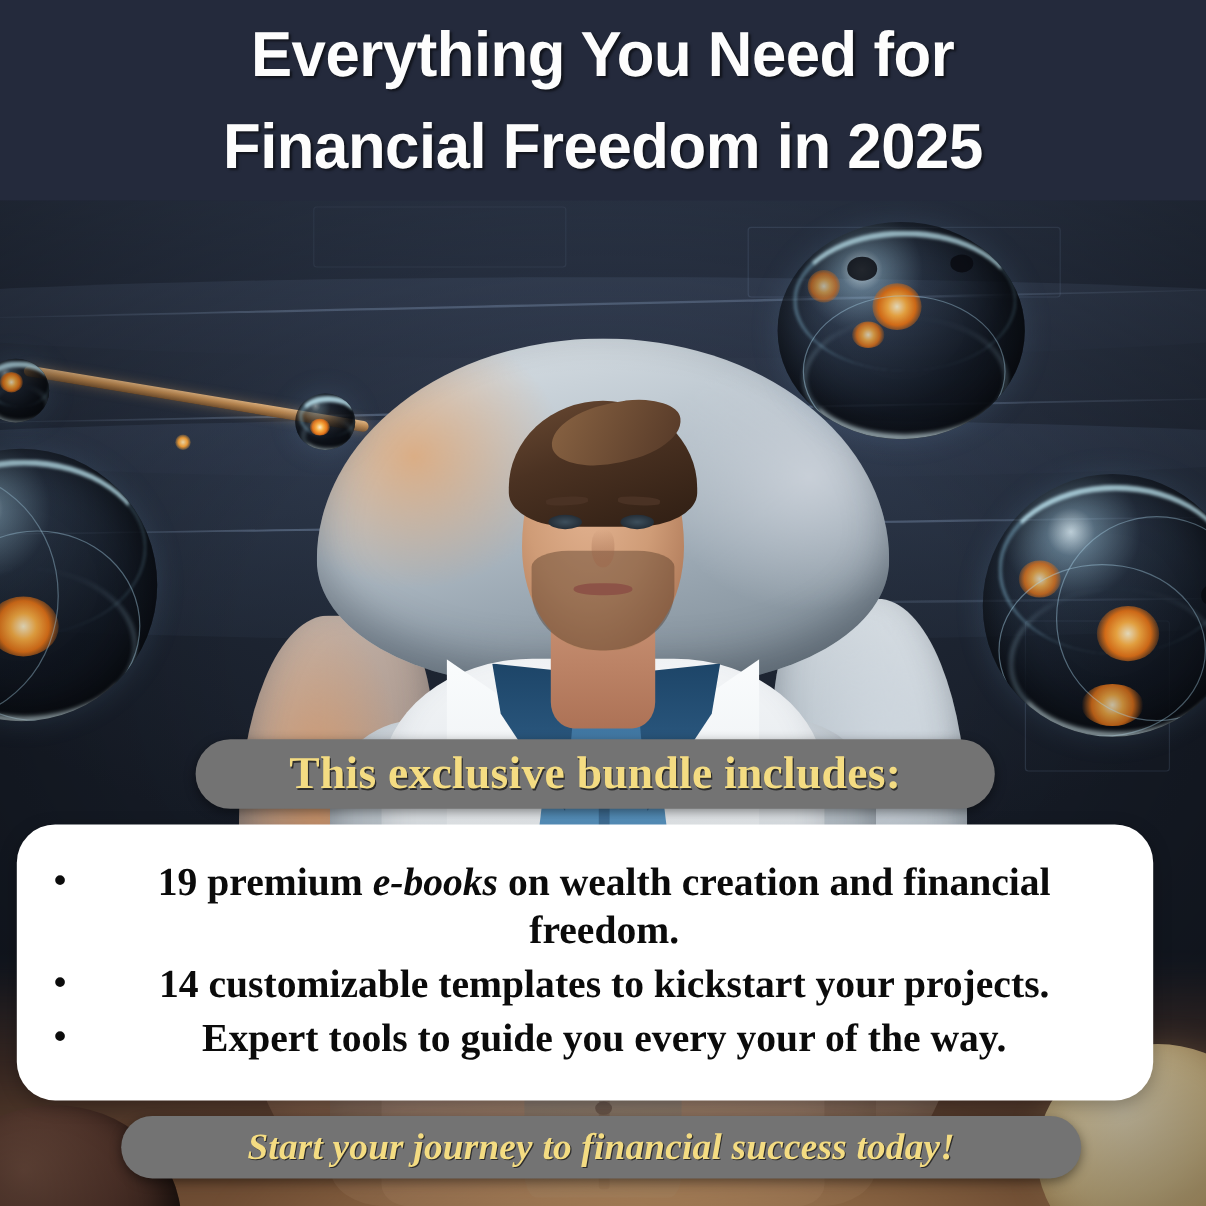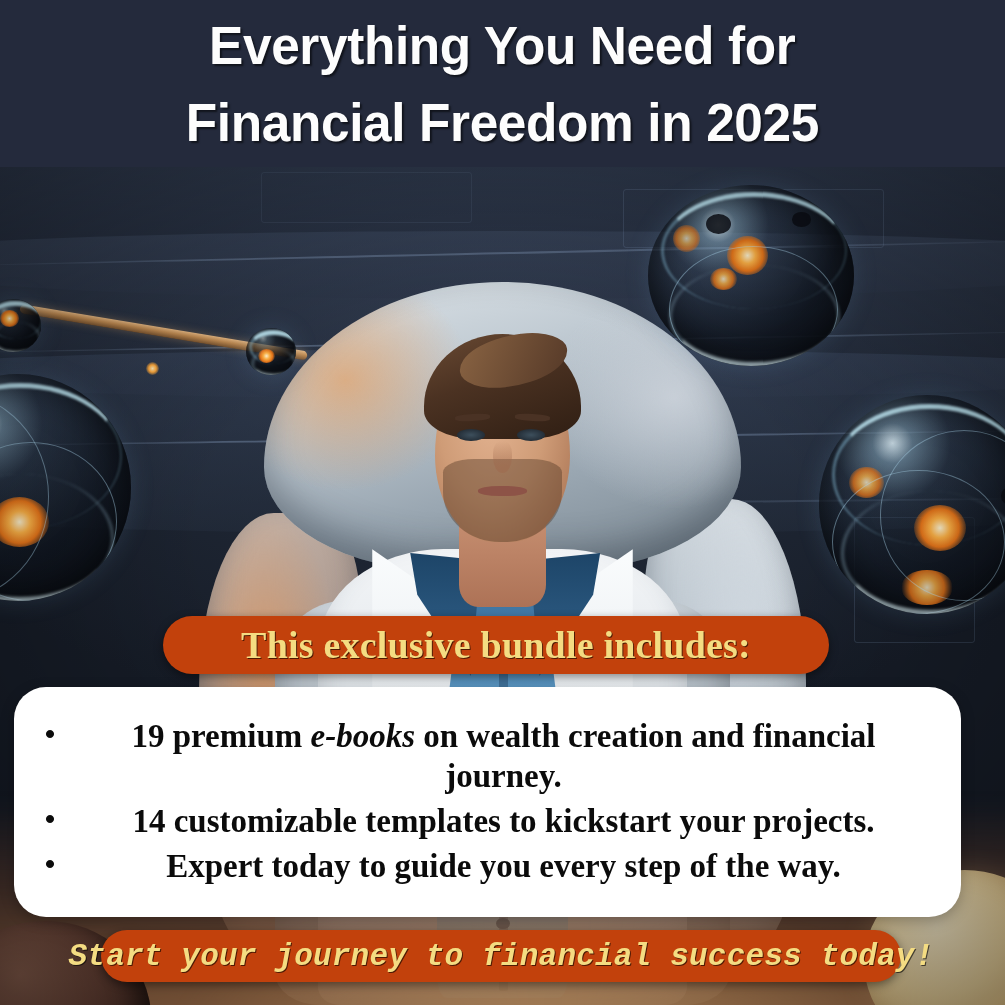--- a/index.html
+++ b/index.html
@@ -339,21 +339,21 @@
   
   .vignette {
     position:absolute; inset:0;
     background:radial-gradient(ellipse 78% 70% at 50% 44%, rgba(0,0,0,0) 38%, rgba(0,0,0,0.40) 100%);
     pointer-events:none;
   }
 
   
   .pill {
     position:absolute;
-    background:#c2410c;
+    background:#737373;
     border-radius:999px;
     display:flex; align-items:center; justify-content:center;
     z-index:40;
     box-shadow:0 3px 10px rgba(0,0,0,.45);
   }
   .pill-text {
     color:#f4dc82;
     font-family:"Liberation Serif", serif;
     font-weight:bold;
     white-space:nowrap;
@@ -371,21 +371,20 @@
   }
 
   .cta-pill {
     left:101px; top:930px;
     width:800px; height:52px;
   }
   .cta-pill .pill-text {
     font-size:31px;
     font-style:italic;
     letter-spacing:0.2px;
-    font-family:Liberation Mono, monospace;
   }
 
   .list-card {
     position:absolute;
     left:14px; top:687px;
     width:947px; height:230px;
     background:#ffffff;
     border-radius:32px;
     z-index:35;
     display:flex; flex-direction:column;
@@ -517,29 +516,29 @@
     <div class="headline-line">Financial Freedom in 2025</div>
   </div>
 
   <div class="pill bundle-pill">
     <span class="pill-text">This exclusive bundle includes:</span>
   </div>
 
   <div class="list-card">
     <div class="bullet-row row-1">
       <span class="bullet-dot">•</span>
-      <span class="bullet-text"><span>19 premium </span><em>e-books</em><span> on wealth creation and financial journey.</span></span>
+      <span class="bullet-text"><span>19 premium </span><em>e-books</em><span> on wealth creation and financial freedom.</span></span>
     </div>
     <div class="bullet-row row-2">
       <span class="bullet-dot">•</span>
       <span class="bullet-text">14 customizable templates to kickstart your projects.</span>
     </div>
     <div class="bullet-row row-3">
       <span class="bullet-dot">•</span>
-      <span class="bullet-text">Expert today to guide you every step of the way.</span>
+      <span class="bullet-text">Expert tools to guide you every your of the way.</span>
     </div>
   </div>
 
   <div class="pill cta-pill">
     <span class="pill-text">Start your journey to financial success today!</span>
   </div>
 
 </div>
 
 </body></html>

